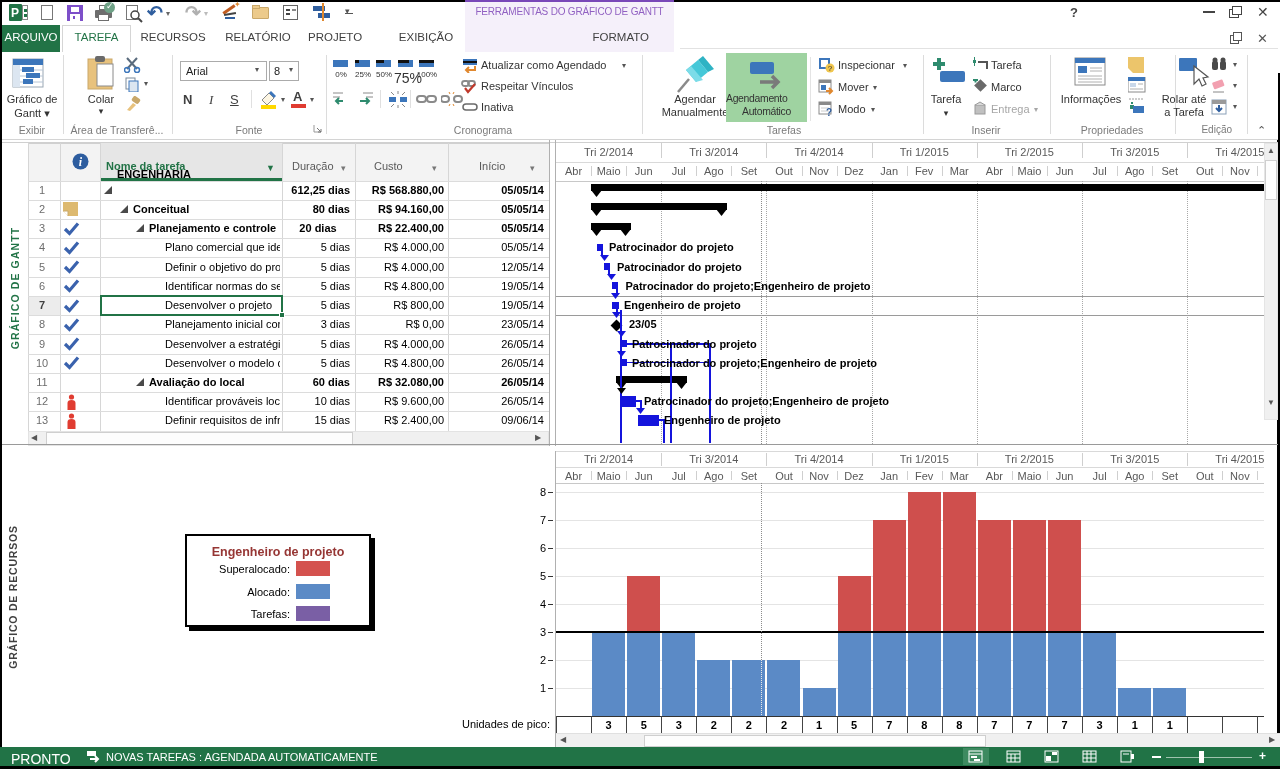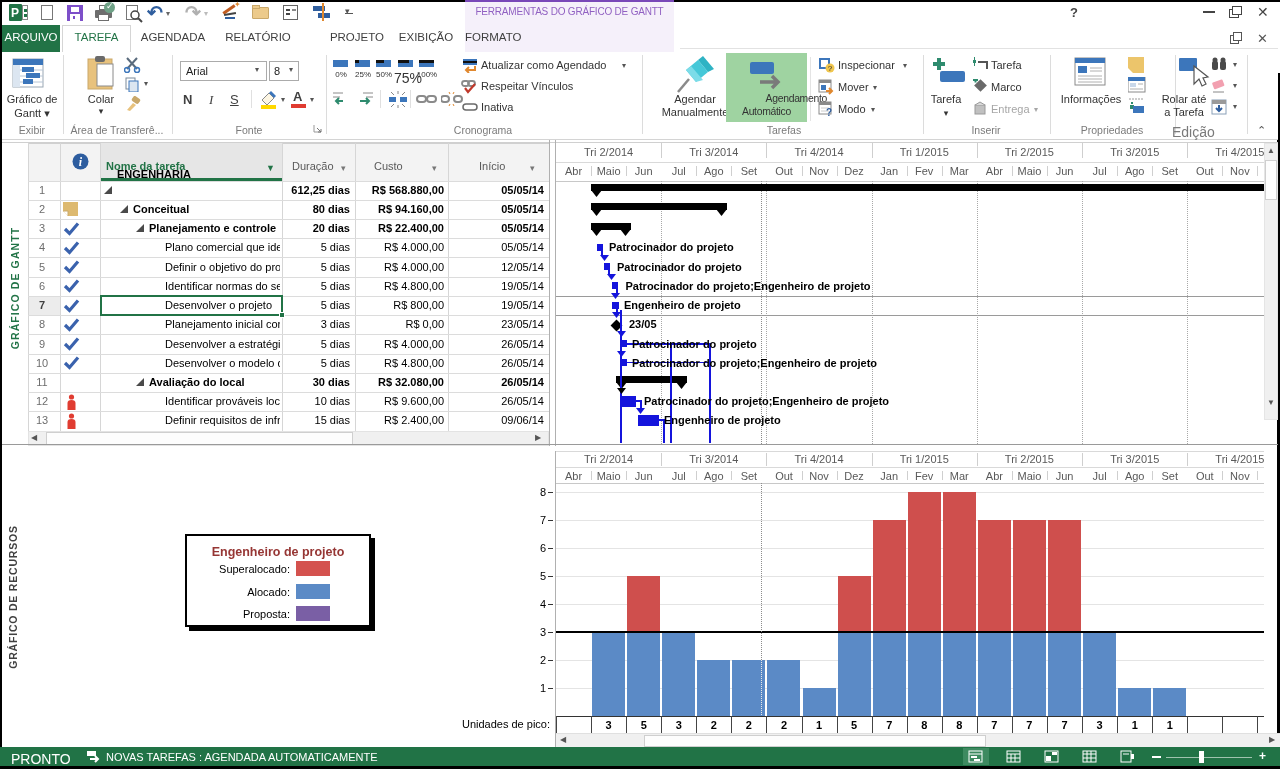--- a/index.html
+++ b/index.html
@@ -57,25 +57,25 @@
 <div class="tx" style="left:465px;top:6px;width:209px;text-align:center;font-size:10px;letter-spacing:-0.2px;color:#9161c2">FERRAMENTAS DO GRÁFICO DE GANTT</div>
 <div class="tx" style="left:1070px;top:5px;font-size:13px;color:#444;font-weight:bold">?</div>
 <div class="a" style="left:1203px;top:11px;width:12px;height:2px;background:#444"></div>
 <div class="a" style="left:1229px;top:9px;width:10px;height:9px;border:1.5px solid #444;background:#fff"></div>
 <div class="a" style="left:1232px;top:6px;width:10px;height:9px;border:1.5px solid #444;background:#fff"></div>
 <div class="tx" style="left:1257px;top:4px;font-size:14px;color:#444">✕</div>
 <div class="a" style="left:2px;top:25px;width:58px;height:27px;background:#217346"></div>
 <div class="tx" style="left:2px;top:31px;width:58px;text-align:center;font-size:11.5px;color:#fff">ARQUIVO</div>
 <div class="a" style="left:62px;top:25px;width:69px;height:28px;background:#fff;border:1px solid #d5d5d5;border-bottom:none"></div>
 <div class="tx" style="left:62px;top:31px;width:69px;text-align:center;font-size:11.5px;color:#217346">TAREFA</div>
-<div class="tx" style="left:137px;top:31px;width:72px;text-align:center;font-size:11.5px;color:#3f3f3f">AGENDADA</div>
+<div class="tx" style="left:137px;top:31px;width:72px;text-align:center;font-size:11.5px;color:#3f3f3f">RECURSOS</div>
 <div class="tx" style="left:214px;top:31px;width:88px;text-align:center;font-size:11.5px;color:#3f3f3f">RELATÓRIO</div>
-<div class="tx" style="left:308px;top:31px;width:76px;text-align:right;font-size:11.5px;color:#3f3f3f">PROJETO</div>
+<div class="tx" style="left:308px;top:31px;width:76px;text-align:left;font-size:11.5px;color:#3f3f3f">PROJETO</div>
 <div class="tx" style="left:388px;top:31px;width:76px;text-align:center;font-size:11.5px;color:#3f3f3f">EXIBIÇÃO</div>
-<div class="tx" style="left:465px;top:31px;width:184px;text-align:left;font-size:11.5px;color:#3f3f3f">FORMATO</div>
+<div class="tx" style="left:465px;top:31px;width:184px;text-align:right;font-size:11.5px;color:#3f3f3f">FORMATO</div>
 <div class="a" style="left:2px;top:52px;width:1276px;height:88px;background:#fff;border-bottom:1px solid #d4d4d4"></div>
 <div class="a" style="left:63px;top:55px;width:1px;height:79px;background:#dcdcdc"></div>
 <div class="a" style="left:172px;top:55px;width:1px;height:79px;background:#dcdcdc"></div>
 <div class="a" style="left:326px;top:55px;width:1px;height:79px;background:#dcdcdc"></div>
 <div class="a" style="left:642px;top:55px;width:1px;height:79px;background:#dcdcdc"></div>
 <div class="a" style="left:923px;top:55px;width:1px;height:79px;background:#dcdcdc"></div>
 <div class="a" style="left:1050px;top:55px;width:1px;height:79px;background:#dcdcdc"></div>
 <div class="a" style="left:1175px;top:55px;width:1px;height:79px;background:#dcdcdc"></div>
 <div class="a" style="left:810px;top:57px;width:1px;height:64px;background:#e4e4e4"></div>
 <div class="a" style="left:1230px;top:35px;width:9px;height:9px;border:1.5px solid #555;background:#fff"></div>
@@ -215,21 +215,21 @@
 <path d="M26 6 L31 2 L42 15 L36 18 Z" fill="#2fb3c4"></path>
 <path d="M14 16 L19 12 L31 26 L24 28 Z" fill="#7cdce8"></path>
 </svg>
 <div class="tx" style="left:650px;top:93px;width:90px;text-align:center;font-size:11px;color:#333">Agendar</div>
 <div class="tx" style="left:650px;top:106px;width:90px;text-align:center;font-size:11px;color:#333">Manualmente</div>
 <div class="a" style="left:726px;top:53px;width:81px;height:69px;background:#9fd3a1"></div>
 <svg class="a" style="left:748px;top:60px" width="42" height="30">
 <rect x="2" y="2" width="24" height="12" rx="2" fill="#3c76bb"></rect>
 <path d="M12 22 L30 22 M24 16 L30 22 L24 28" stroke="#7a7a7a" stroke-width="3.5" fill="none"></path>
 </svg>
-<div class="tx" style="left:726px;top:93px;width:101px;text-align:right;font-size:10.4px;letter-spacing:-0.3px;color:#333">Agendamento</div>
+<div class="tx" style="left:726px;top:93px;width:101px;text-align:left;font-size:10.4px;letter-spacing:-0.3px;color:#333">Agendamento</div>
 <div class="tx" style="left:726px;top:106px;width:81px;text-align:center;font-size:10.4px;letter-spacing:-0.3px;color:#333">Automático</div>
 <svg class="a" style="left:818px;top:57px" width="17" height="16">
 <rect x="1" y="1" width="11" height="11" fill="#3c76bb"></rect>
       <rect x="3" y="3" width="7" height="7" fill="#fff"></rect>
 <circle cx="12" cy="11" r="4.5" fill="#f0c64e"></circle>
       <text x="12" y="14" font-size="8" text-anchor="middle" fill="#333">?</text>
 </svg>
 <div class="tx" style="left:838px;top:59px;font-size:11px;color:#333">Inspecionar</div>
 <div class="tx" style="left:903px;top:61px;font-size:8px;color:#555">▾</div>
 <svg class="a" style="left:818px;top:79px" width="17" height="16">
@@ -323,21 +323,21 @@
 <line x1="2" y1="14" x2="13" y2="14" stroke="#888"></line>
 </svg>
 <div class="tx" style="left:1233px;top:81px;font-size:8px;color:#555">▾</div>
 <svg class="a" style="left:1211px;top:99px" width="18" height="16">
 <rect x="1" y="1" width="14" height="14" fill="#fff" stroke="#8aa0b8"></rect>
 <rect x="1" y="1" width="14" height="4" fill="#9a9a9a"></rect>
 <path d="M8 6 L8 12 M5 9 L8 12 L11 9" stroke="#2f5e9e" stroke-width="2" fill="none"></path>
 </svg>
 <div class="tx" style="left:1233px;top:102px;font-size:8px;color:#555">▾</div>
 <div class="a" style="left:1247px;top:55px;width:1px;height:79px;background:#dcdcdc"></div>
-<div class="tx" style="left:1172px;top:124px;width:60px;text-align:left;font-size:14px;color:#7a7a7a">Edição</div>
+<div class="tx" style="left:1172px;top:124px;width:60px;text-align:right;font-size:10px;color:#7a7a7a">Edição</div>
 <div class="tx" style="left:1257px;top:124px;font-size:11px;color:#555">⌃</div>
 
 <div class="a" style="left:2px;top:142px;width:1276px;height:1px;background:#d0d0d0"></div>
 <div class="tx" style="left:-52px;top:282px;width:134px;text-align:center;transform:rotate(-90deg);font-size:10.5px;font-weight:bold;letter-spacing:1.1px;color:#217346">GRÁFICO DE GANTT</div>
 <div class="tx" style="left:-66px;top:591px;width:158px;text-align:center;transform:rotate(-90deg);font-size:10.5px;font-weight:bold;letter-spacing:0.8px;color:#404040">GRÁFICO DE RECURSOS</div>
 <div class="a" style="left:28px;top:143px;width:521px;height:37.5px;background:#f3f3f3;border-top:1px solid #d0d0d0"></div>
 <div class="a" style="left:100px;top:143px;width:182px;height:37.5px;background:#e6e6e6"></div>
 <div class="a" style="left:100px;top:177.5px;width:182px;height:3px;background:#217346"></div>
 <div class="tx" style="left:106px;top:160px;font-size:11px;font-weight:bold;color:#217346">Nome da tarefa</div>
 <div class="tx" style="left:266px;top:163px;font-size:9px;color:#217346">▼</div>
@@ -394,21 +394,21 @@
 <div class="tx" style="left:359px;top:202.8px;width:85px;text-align:right;font-size:11px;font-weight:bold;color:#000">R$ 94.160,00</div>
 <div class="tx" style="left:452px;top:202.8px;width:92px;text-align:right;font-size:11px;font-weight:bold;color:#000">05/05/14</div>
 <div class="tx" style="left:28px;top:222.1px;width:28px;text-align:center;font-size:11px;color:#6d6d6d">3</div>
 <svg class="a" style="left:63px;top:220.6px" width="17" height="15">
       <path d="M2 8 L6.5 12.5 L15 2.5" stroke="#3a62ad" stroke-width="3.2" fill="none"></path>
     </svg>
 <svg class="a" style="left:136px;top:224.1px" width="9" height="9">
       <path d="M8 0 L8 8 L0 8 Z" fill="#4a4a4a"></path>
     </svg>
 <div class="tx" style="left:149px;top:222.1px;width:131px;overflow:hidden;font-size:11px;font-weight:bold;color:#000">Planejamento e controle</div>
-<div class="tx" style="left:286px;top:222.1px;width:64px;text-align:right;font-size:11px;font-weight:bold;color:#000">20 dias</div>
+<div class="tx" style="left:286px;top:222.1px;width:64px;text-align:center;font-size:11px;font-weight:bold;color:#000">20 dias</div>
 <div class="tx" style="left:359px;top:222.1px;width:85px;text-align:right;font-size:11px;font-weight:bold;color:#000">R$ 22.400,00</div>
 <div class="tx" style="left:452px;top:222.1px;width:92px;text-align:right;font-size:11px;font-weight:bold;color:#000">05/05/14</div>
 <div class="tx" style="left:28px;top:241.3px;width:28px;text-align:center;font-size:11px;color:#6d6d6d">4</div>
 <svg class="a" style="left:63px;top:239.8px" width="17" height="15">
       <path d="M2 8 L6.5 12.5 L15 2.5" stroke="#3a62ad" stroke-width="3.2" fill="none"></path>
     </svg>
 <div class="tx" style="left:165px;top:241.3px;width:115px;overflow:hidden;font-size:11px;font-weight:normal;color:#000">Plano comercial que ider</div>
 <div class="tx" style="left:286px;top:241.3px;width:64px;text-align:right;font-size:11px;font-weight:normal;color:#000">5 dias</div>
 <div class="tx" style="left:359px;top:241.3px;width:85px;text-align:right;font-size:11px;font-weight:normal;color:#000">R$ 4.000,00</div>
 <div class="tx" style="left:452px;top:241.3px;width:92px;text-align:right;font-size:11px;font-weight:normal;color:#000">05/05/14</div>
@@ -459,21 +459,21 @@
     </svg>
 <div class="tx" style="left:165px;top:356.7px;width:115px;overflow:hidden;font-size:11px;font-weight:normal;color:#000">Desenvolver o modelo d</div>
 <div class="tx" style="left:286px;top:356.7px;width:64px;text-align:right;font-size:11px;font-weight:normal;color:#000">5 dias</div>
 <div class="tx" style="left:359px;top:356.7px;width:85px;text-align:right;font-size:11px;font-weight:normal;color:#000">R$ 4.800,00</div>
 <div class="tx" style="left:452px;top:356.7px;width:92px;text-align:right;font-size:11px;font-weight:normal;color:#000">26/05/14</div>
 <div class="tx" style="left:28px;top:375.9px;width:28px;text-align:center;font-size:11px;color:#6d6d6d">11</div>
 <svg class="a" style="left:136px;top:377.9px" width="9" height="9">
       <path d="M8 0 L8 8 L0 8 Z" fill="#4a4a4a"></path>
     </svg>
 <div class="tx" style="left:149px;top:375.9px;width:131px;overflow:hidden;font-size:11px;font-weight:bold;color:#000">Avaliação do local</div>
-<div class="tx" style="left:286px;top:375.9px;width:64px;text-align:right;font-size:11px;font-weight:bold;color:#000">30 dias</div>
+<div class="tx" style="left:286px;top:375.9px;width:64px;text-align:right;font-size:11px;font-weight:bold;color:#000">60 dias</div>
 <div class="tx" style="left:359px;top:375.9px;width:85px;text-align:right;font-size:11px;font-weight:bold;color:#000">R$ 32.080,00</div>
 <div class="tx" style="left:452px;top:375.9px;width:92px;text-align:right;font-size:11px;font-weight:bold;color:#000">26/05/14</div>
 <div class="tx" style="left:28px;top:395.1px;width:28px;text-align:center;font-size:11px;color:#6d6d6d">12</div>
 <svg class="a" style="left:66px;top:393.6px" width="12" height="16">
       <circle cx="5.5" cy="3" r="2.6" fill="#e03c31"></circle>
       <path d="M1.5 16 L1.5 9 Q1.5 6 5.5 6 Q9.5 6 9.5 9 L9.5 16 Z" fill="#e03c31"></path>
     </svg>
 <div class="tx" style="left:165px;top:395.1px;width:115px;overflow:hidden;font-size:11px;font-weight:normal;color:#000">Identificar prováveis loc</div>
 <div class="tx" style="left:286px;top:395.1px;width:64px;text-align:right;font-size:11px;font-weight:normal;color:#000">10 dias</div>
 <div class="tx" style="left:359px;top:395.1px;width:85px;text-align:right;font-size:11px;font-weight:normal;color:#000">R$ 9.600,00</div>
@@ -662,21 +662,21 @@
 <div class="tx" style="left:520px;top:486.0px;width:26px;text-align:right;font-size:11px;color:#000">8</div>
 <div class="a" style="left:548px;top:492.0px;width:5px;height:1px;background:#333"></div>
 <div class="tx" style="left:420px;top:717.5px;width:130px;text-align:right;font-size:11px;color:#000">Unidades de pico:</div>
 <div class="a" style="left:189px;top:538px;width:186px;height:93px;background:#000"></div>
 <div class="a" style="left:185px;top:534px;width:186px;height:93px;background:#fff;border:2px solid #000"></div>
 <div class="tx" style="left:185px;top:545px;width:186px;text-align:center;font-size:12.5px;font-weight:bold;color:#963634">Engenheiro de projeto</div>
 <div class="tx" style="left:180px;top:563px;width:110px;text-align:right;font-size:11px;color:#000">Superalocado:</div>
 <div class="a" style="left:296px;top:561px;width:34px;height:15px;background:#d4524e"></div>
 <div class="tx" style="left:180px;top:586px;width:110px;text-align:right;font-size:11px;color:#000">Alocado:</div>
 <div class="a" style="left:296px;top:584px;width:34px;height:15px;background:#5b8ac6"></div>
-<div class="tx" style="left:180px;top:608px;width:110px;text-align:right;font-size:11px;color:#000">Proposta:</div>
+<div class="tx" style="left:180px;top:608px;width:110px;text-align:right;font-size:11px;color:#000">Tarefas:</div>
 <div class="a" style="left:296px;top:606px;width:34px;height:15px;background:#7a5fa5"></div>
 <div class="a" style="left:555px;top:451px;width:1px;height:296px;background:#b0b0b0"></div>
 <div class="a" style="left:556px;top:447px;width:708px;height:300px;overflow:hidden" id="res">
 <div class="a" style="left:0;top:4px;width:708px;height:1px;background:#d9d9d9"></div>
 <div class="a" style="left:0;top:19.5px;width:708px;height:1px;background:#d9d9d9"></div>
 <div class="a" style="left:0;top:36px;width:708px;height:1px;background:#c8c8c8"></div>
 <div class="tx" style="left:2.6px;top:6px;width:100px;text-align:center;font-size:11px;color:#595959">Tri 2/2014</div>
 <div class="tx" style="left:107.8px;top:6px;width:100px;text-align:center;font-size:11px;color:#595959">Tri 3/2014</div>
 <div class="a" style="left:105.2px;top:6px;width:1px;height:13px;background:#cfcfcf"></div>
 <div class="tx" style="left:213.0px;top:6px;width:100px;text-align:center;font-size:11px;color:#595959">Tri 4/2014</div>

